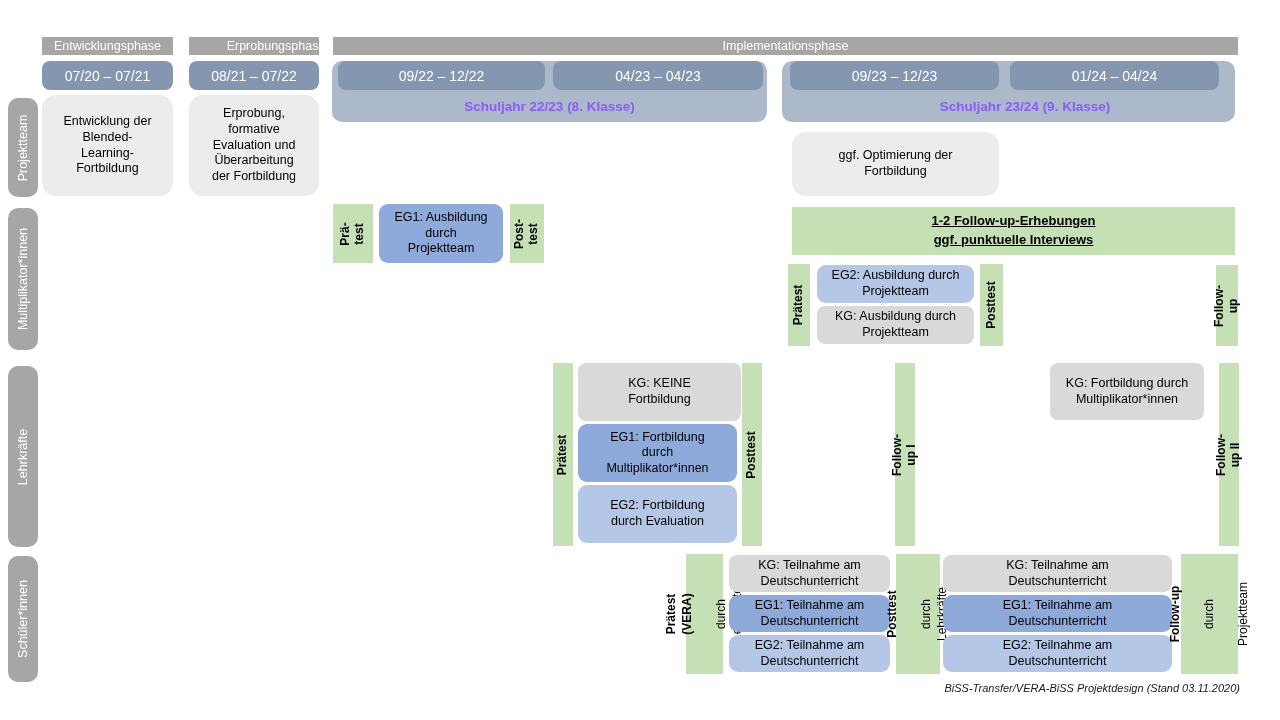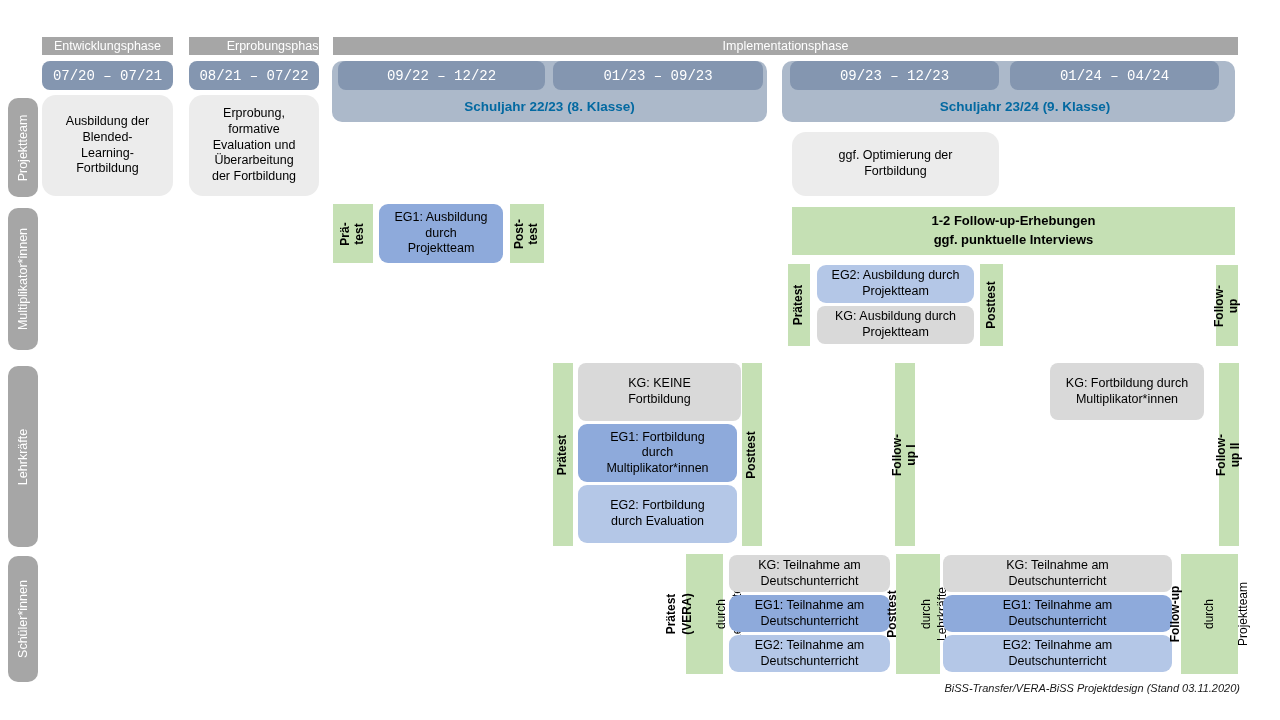--- a/index.html
+++ b/index.html
@@ -1,29 +1,29 @@
 <!DOCTYPE html>
 <html style="--gray: #a6a6a6; --dateblue: #8496b0; --yearblue: #acb9ca; --lightbox: #ececec; --kg: #d9d9d9; --eg1: #8eaadb; --eg2: #b4c7e7; --green: #c5e0b4;"><head>
 <meta charset="utf-8">
 <style>
   html,body{margin:0;padding:0;background:#fff;}
   body{width:1280px;height:720px;position:relative;font-family:"Liberation Sans",sans-serif;overflow:hidden;}
   .abs{position:absolute;box-sizing:border-box;}
   .flexc{display:flex;align-items:center;justify-content:center;text-align:center;}
   .phasebar{background:var(--gray);color:#fff;font-size:12.5px;}
-  .datebar{background:var(--dateblue);color:#fff;font-size:14px;border-radius:8px;z-index:2;font-family:Liberation Mono, monospace;}
+  .datebar{background:var(--dateblue);color:#fff;font-size:14px;border-radius:8px;z-index:2;}
   .yearbox{background:var(--yearblue);border-radius:10px;z-index:1;}
-  .yearlabel{color:#0369a1;font-weight:bold;font-size:13.5px;z-index:2;}
+  .yearlabel{color:#8b5cf6;font-weight:bold;font-size:13.5px;z-index:2;}
   .pill{background:var(--gray);border-radius:10px;}
   .box{white-space:pre-line;line-height:1.25;color:#000;font-size:12.5px;}
   .lightbox{background:var(--lightbox);border-radius:14px;}
   .kgbox{background:var(--kg);border-radius:8px;}
   .eg1box{background:var(--eg1);border-radius:9px;}
   .eg2box{background:var(--eg2);border-radius:9px;}
-  .greenbar{background:var(--green);font-weight:bold;font-size:13px;white-space:pre-line;line-height:1.45;color:#000;}
+  .greenbar{background:var(--green);font-weight:bold;font-size:13px;white-space:pre-line;line-height:1.45;color:#000;text-decoration:underline;}
   .vbox{background:var(--green);}
   .vtext{position:absolute;left:50%;top:50%;transform:translate(-50%,-50%) rotate(-90deg);
          white-space:pre-line;text-align:center;line-height:1.15;}
   .vgreen-text{font-weight:bold;font-size:12px;color:#000;}
   .pill-text{color:#fff;font-size:12.5px;font-weight:normal;}
   .seg{line-height:1.3;font-size:12px;color:#000;}
   .b{font-weight:bold;}
   .caption{font-style:italic;font-size:11px;color:#1a1a1a;text-align:right;}
 </style>
 </head>
@@ -31,42 +31,42 @@
 
 <div class="abs phasebar flexc" style="left:42px;top:37px;width:131px;height:18px;">Entwicklungsphase</div>
 <div class="abs phasebar flexc" style="left:189px;top:37px;width:130px;height:18px;padding-left:44px;">Erprobungsphase</div>
 <div class="abs phasebar flexc" style="left:333px;top:37px;width:905px;height:18px;">Implementationsphase</div>
 
 <div class="abs datebar flexc" style="left:42px;top:61px;width:131px;height:29px;">07/20 – 07/21</div>
 <div class="abs datebar flexc" style="left:189px;top:61px;width:130px;height:29px;">08/21 – 07/22</div>
 
 <div class="abs yearbox" style="left:332px;top:61px;width:435px;height:61px;"></div>
 <div class="abs datebar flexc" style="left:338px;top:61px;width:207px;height:29px;">09/22 – 12/22</div>
-<div class="abs datebar flexc" style="left:553px;top:61px;width:210px;height:29px;">01/23 – 09/23</div>
+<div class="abs datebar flexc" style="left:553px;top:61px;width:210px;height:29px;">04/23 – 04/23</div>
 <div class="abs yearlabel flexc" style="left:332px;top:92px;width:435px;height:28px;">Schuljahr 22/23 (8. Klasse)</div>
 
 <div class="abs yearbox" style="left:782px;top:61px;width:453px;height:61px;"></div>
 <div class="abs datebar flexc" style="left:790px;top:61px;width:209px;height:29px;">09/23 – 12/23</div>
 <div class="abs datebar flexc" style="left:1010px;top:61px;width:209px;height:29px;">01/24 – 04/24</div>
 <div class="abs yearlabel flexc" style="left:782px;top:92px;width:453px;height:28px;padding-left:33px;">Schuljahr 23/24 (9. Klasse)</div>
 
 <div class="abs pill" style="left:8px;top:98px;width:30px;height:99px;">
   <span class="vtext pill-text">Projektteam</span>
 </div>
 <div class="abs pill" style="left:8px;top:208px;width:30px;height:142px;">
   <span class="vtext pill-text">Multiplikator*innen</span>
 </div>
 <div class="abs pill" style="left:8px;top:366px;width:30px;height:181px;">
   <span class="vtext pill-text">Lehrkräfte</span>
 </div>
 <div class="abs pill" style="left:8px;top:556px;width:30px;height:126px;">
   <span class="vtext pill-text">Schüler*innen</span>
 </div>
 
-<div class="abs lightbox box flexc" style="left:42px;top:95px;width:131px;height:101px;">Ausbildung der
+<div class="abs lightbox box flexc" style="left:42px;top:95px;width:131px;height:101px;">Entwicklung der
 Blended-
 Learning-
 Fortbildung</div>
 <div class="abs lightbox box flexc" style="left:189px;top:95px;width:130px;height:101px;">Erprobung,
 formative
 Evaluation und
 Überarbeitung
 der Fortbildung</div>
 <div class="abs lightbox box flexc" style="left:792px;top:132px;width:207px;height:64px;">ggf. Optimierung der
 Fortbildung</div>

